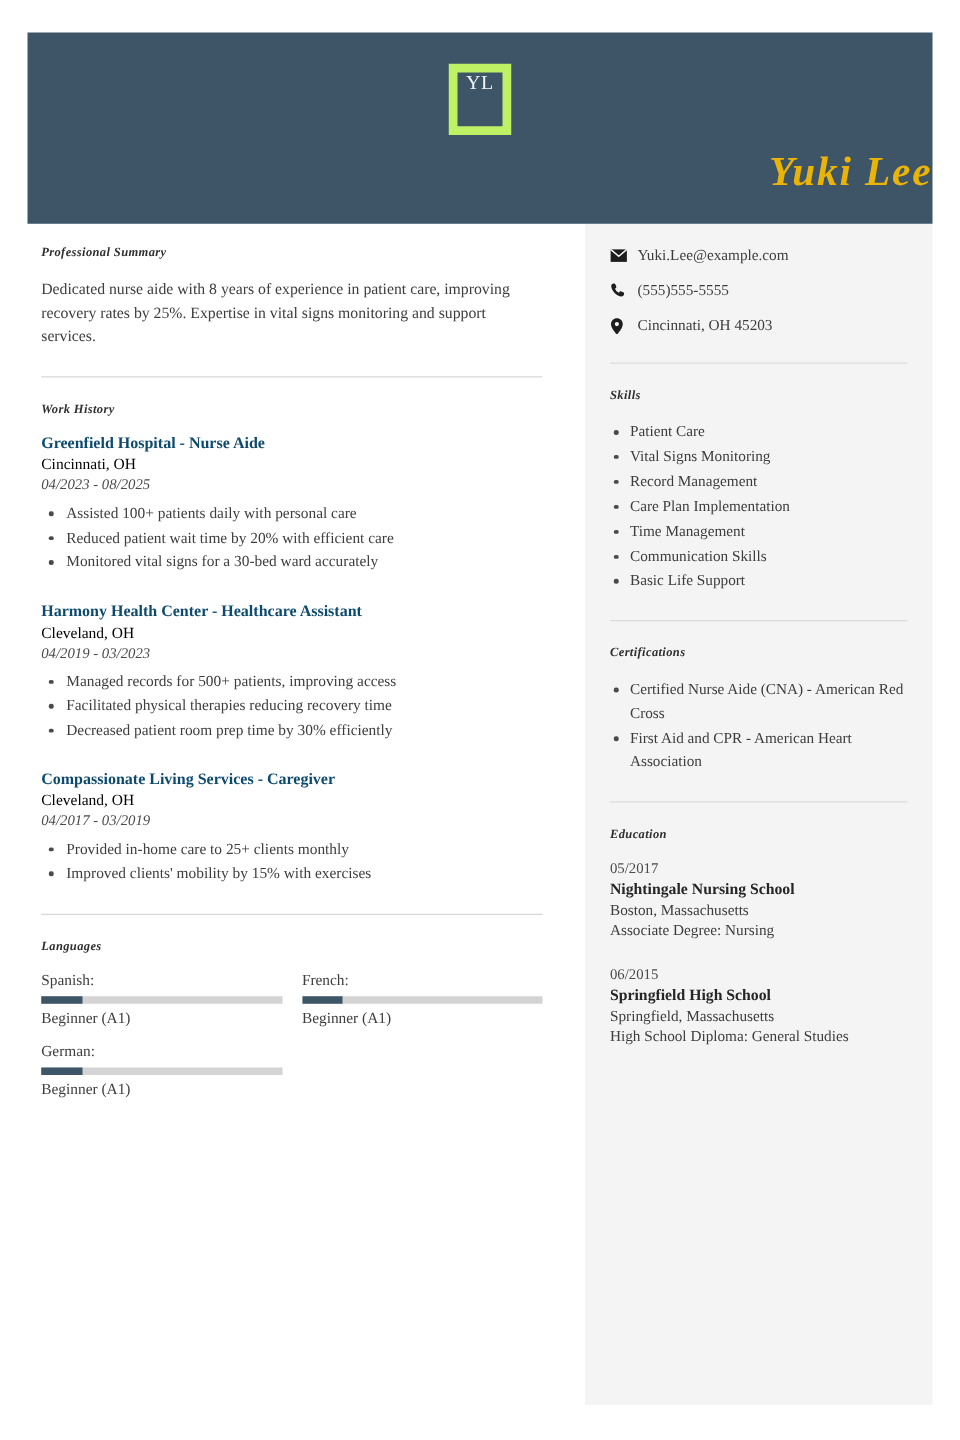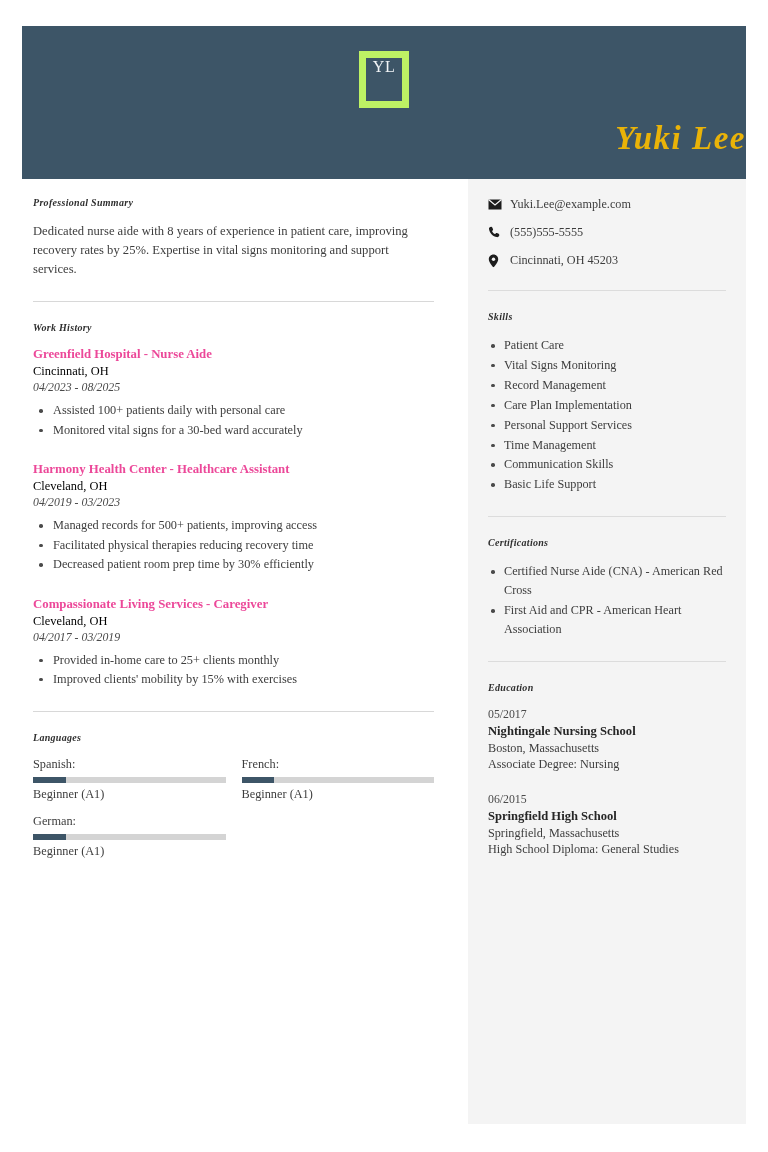--- a/index.html
+++ b/index.html
@@ -98,21 +98,21 @@
     color: #3d3d3d;
     margin: 0;
   }
 
   
   .job { margin-bottom: 22px; }
   .job:last-child { margin-bottom: 0; }
   .job-title {
     font-size: 12.8px;
     font-weight: bold;
-    color: #ec4899;
+    color: #0c4a6e;
     margin: 0 0 2px 0;
   }
   .job-location {
     font-size: 12.4px;
     color: #000000;
     margin: 0 0 1px 0;
   }
   .job-dates {
     font-size: 11.8px;
     font-style: italic;
@@ -265,20 +265,21 @@
 
       <section>
         <h2 class="sec-title">Work History</h2>
 
         <div class="job">
           <div class="job-title">Greenfield Hospital - Nurse Aide</div>
           <div class="job-location">Cincinnati, OH</div>
           <div class="job-dates">04/2023 - 08/2025</div>
           <ul class="bullets">
             <li>Assisted 100+ patients daily with personal care</li>
+            <li>Reduced patient wait time by 20% with efficient care</li>
             <li>Monitored vital signs for a 30-bed ward accurately</li>
           </ul>
         </div>
 
         <div class="job">
           <div class="job-title">Harmony Health Center - Healthcare Assistant</div>
           <div class="job-location">Cleveland, OH</div>
           <div class="job-dates">04/2019 - 03/2023</div>
           <ul class="bullets">
             <li>Managed records for 500+ patients, improving access</li>
@@ -367,21 +368,20 @@
 
       <hr class="side-divider">
 
       <section>
         <h2 class="sec-title">Skills</h2>
         <ul class="side-bullets">
           <li>Patient Care</li>
           <li>Vital Signs Monitoring</li>
           <li>Record Management</li>
           <li>Care Plan Implementation</li>
-          <li>Personal Support Services</li>
           <li>Time Management</li>
           <li>Communication Skills</li>
           <li>Basic Life Support</li>
         </ul>
       </section>
 
       <hr class="side-divider">
 
       <section>
         <h2 class="sec-title">Certifications</h2>

